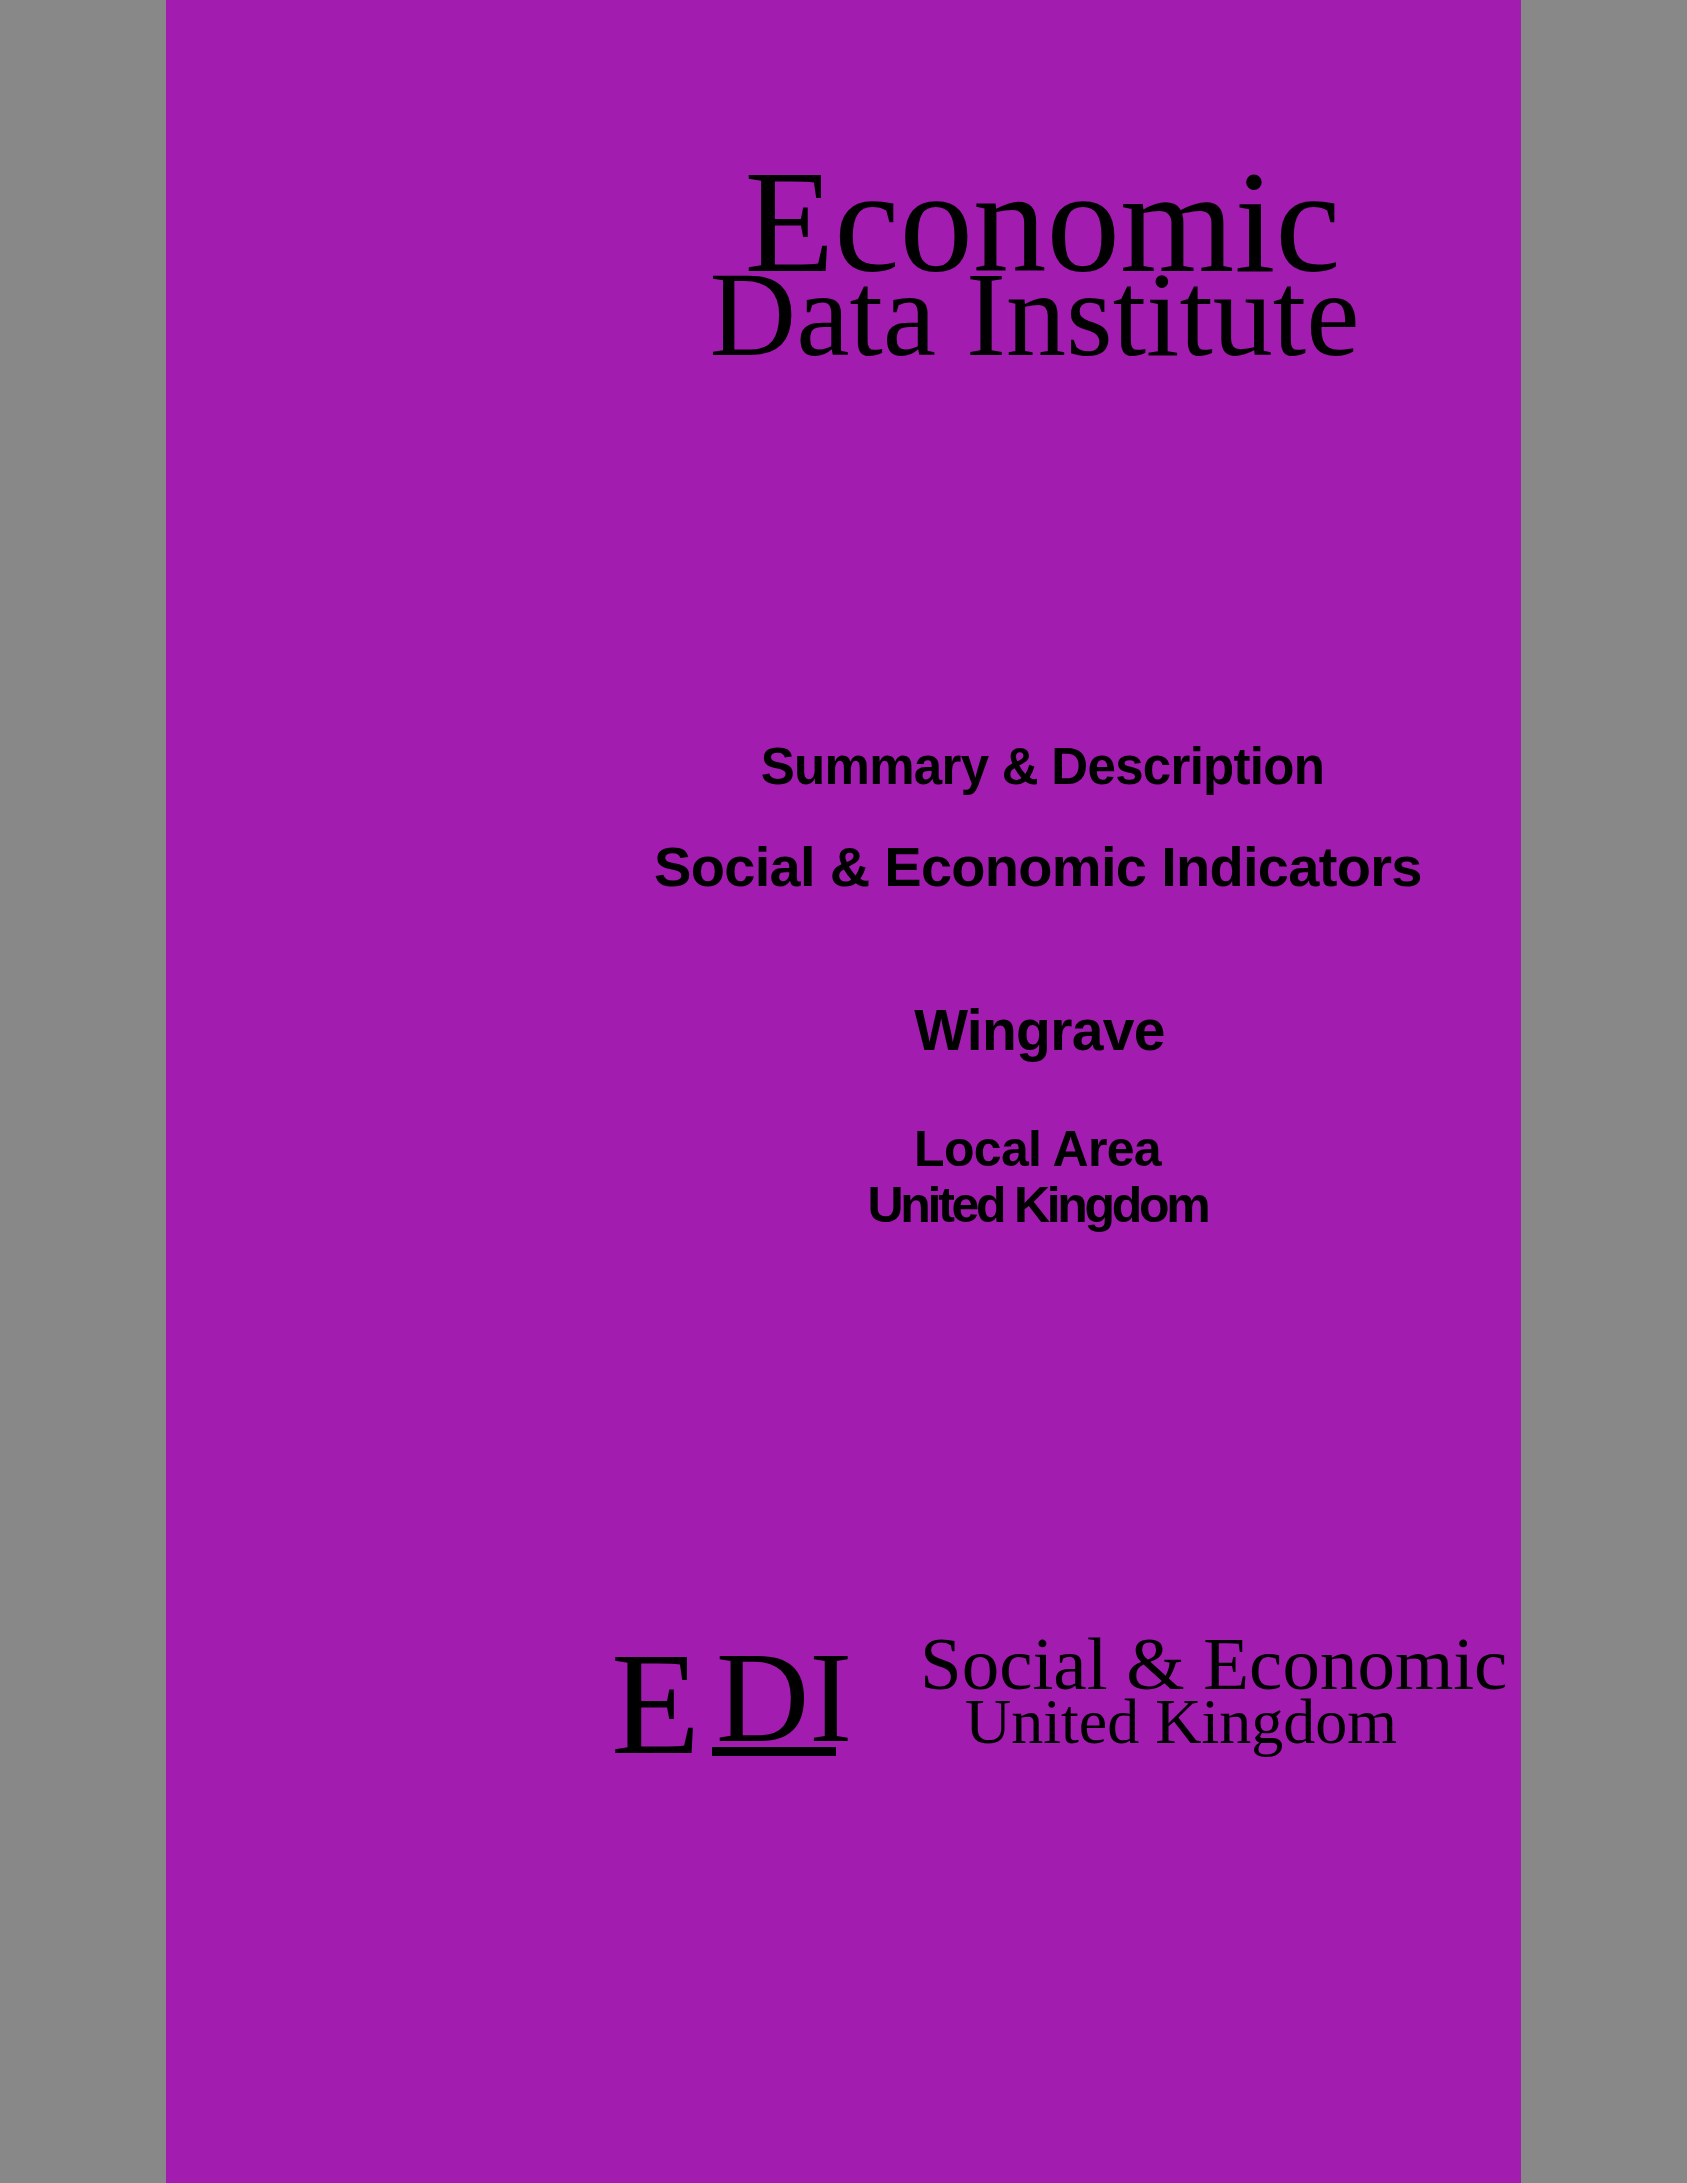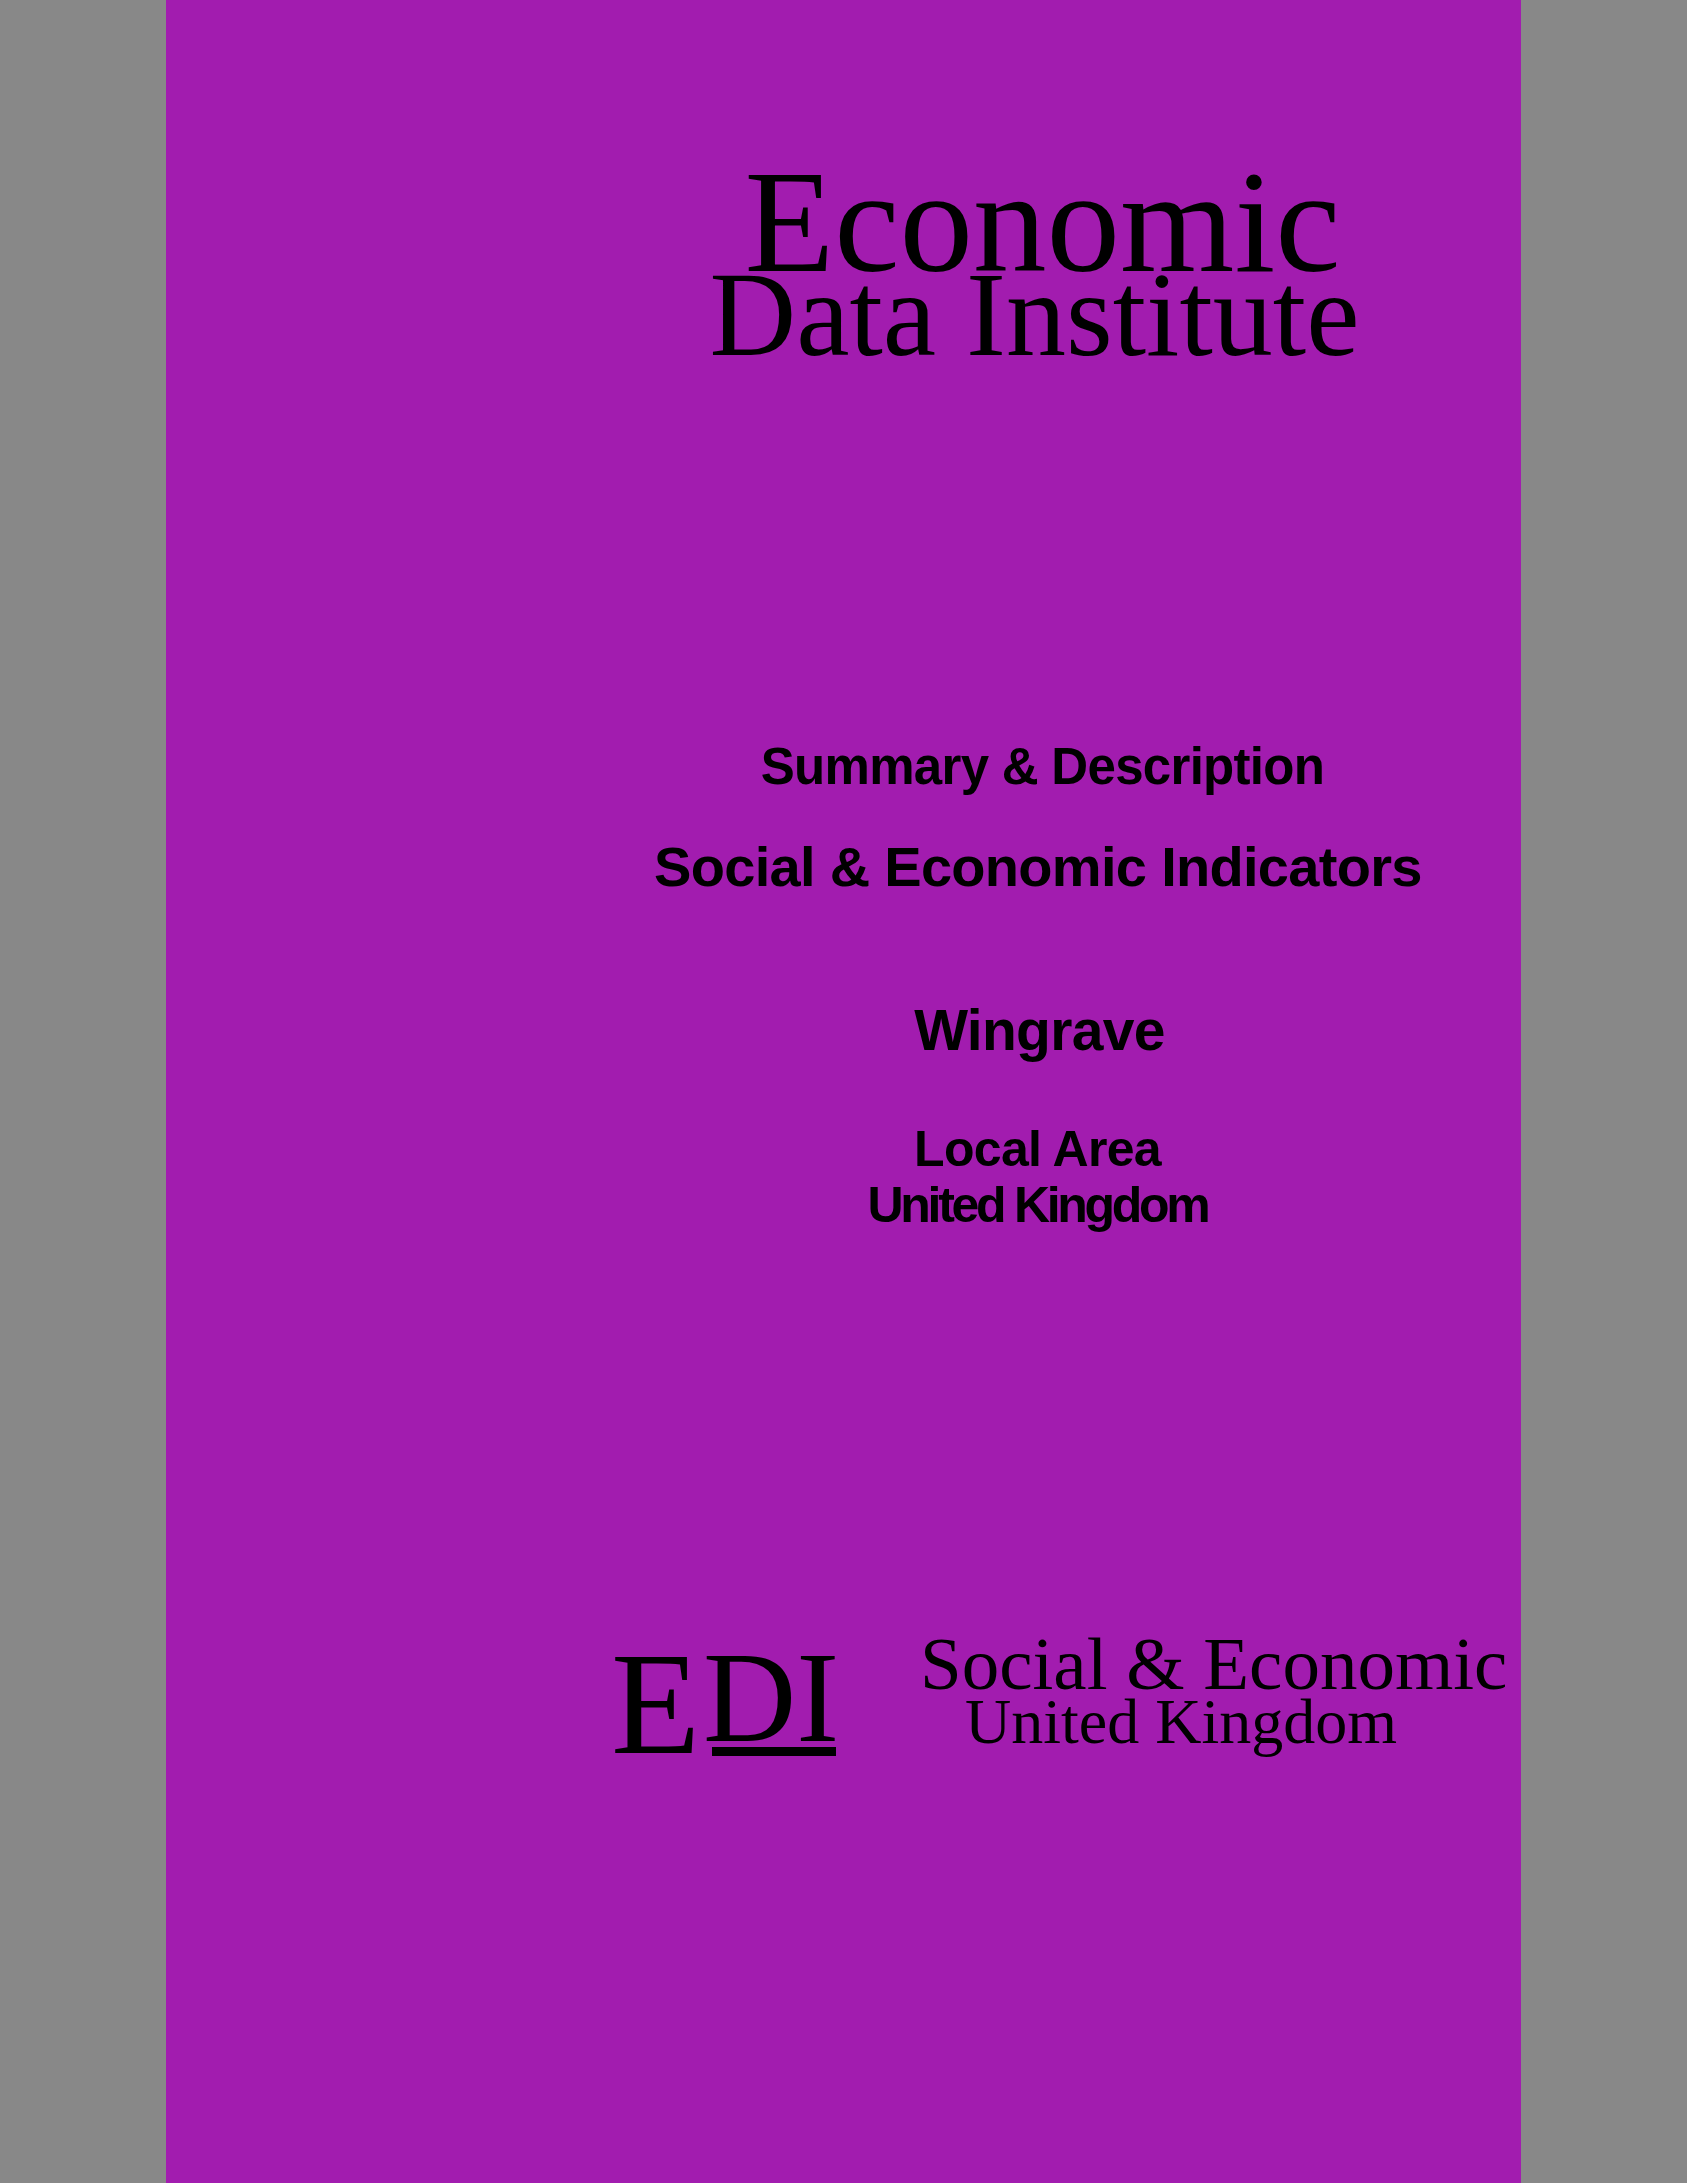--- a/index.html
+++ b/index.html
@@ -32,21 +32,21 @@
   
   #subtitle      { top: 741px; left: 33px; font-size: 51px; letter-spacing: -0.7px; }
   #main-title    { top: 839px; left: 28.4px; font-size: 56px; letter-spacing: -0.7px; }
   #region-name   { top: 1002px; left: 30px; font-size: 57px; letter-spacing: -0.7px; }
   #area-type     { top: 1124px; left: 28px; font-size: 50px; letter-spacing: -0.7px; }
   #country-name  { top: 1180px; left: 28px; font-size: 50px; letter-spacing: -3.3px; }
 
   
   .abs { position: absolute; white-space: nowrap; line-height: 1; color: #000; }
   #edi-e   { top: 1631px; left: 445px; font-size: 146px; }
-  #edi-di  { top: 1633px; left: 537px; font-size: 129px; }
+  #edi-di  { top: 1633px; left: 550px; font-size: 129px; }
   #edi-underline {
     position: absolute;
     top: 1747px; left: 546px;
     width: 124px; height: 9.3px;
     background: #000;
   }
   #tagline-line1 { top: 1626px; left: 718px; font-size: 75px; margin-left: 36px; }
   #tagline-line2 { top: 1690px; left: 799px; font-size: 64px; }
 </style>
 </head>

